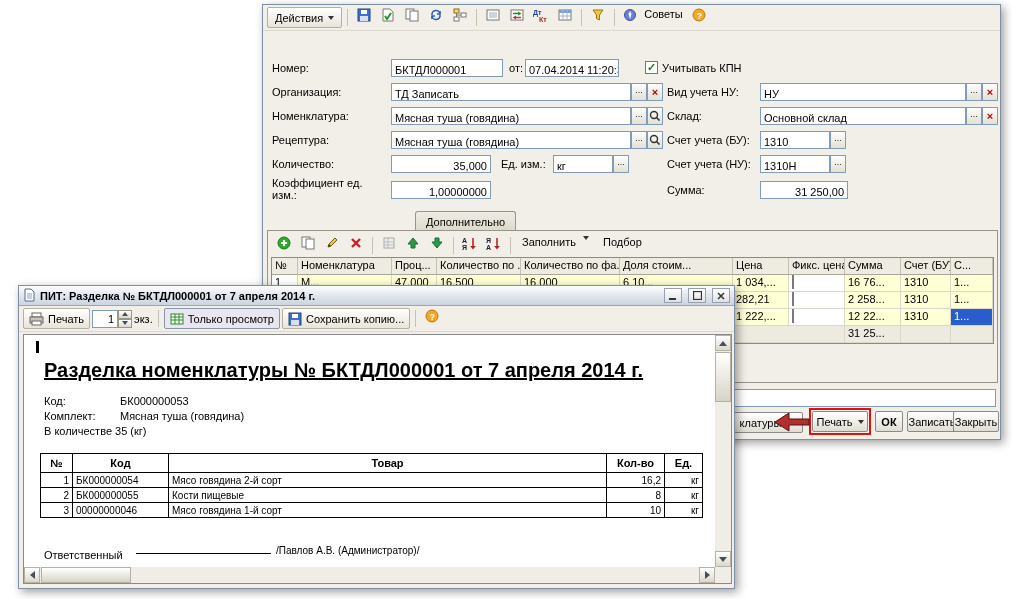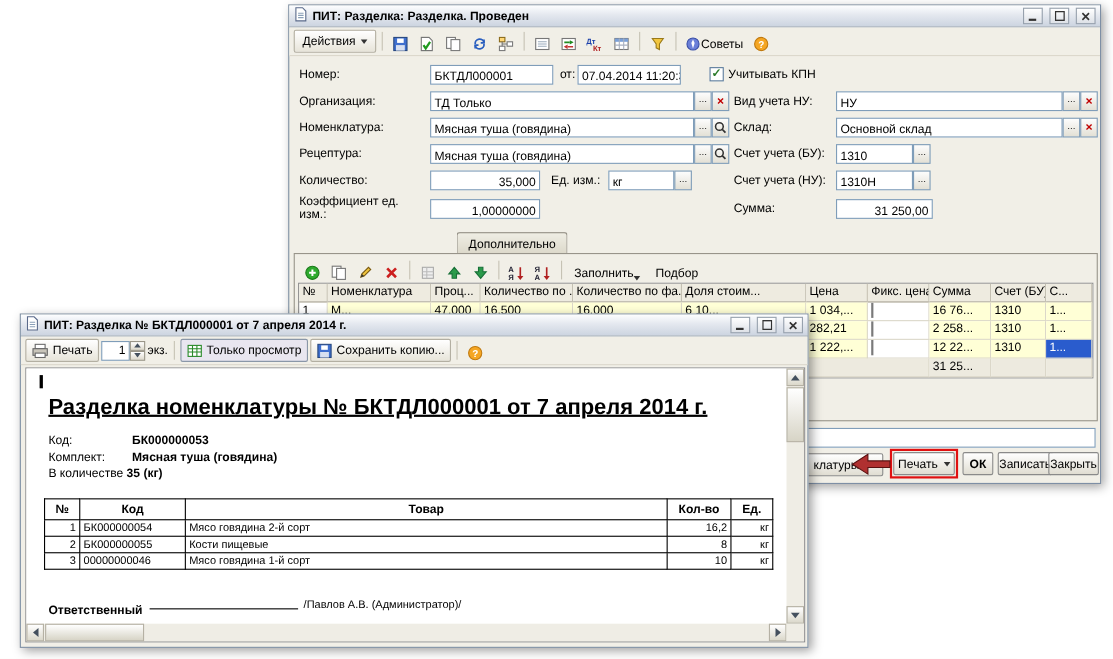--- a/index.html
+++ b/index.html
@@ -5,21 +5,21 @@
   *{margin:0;padding:0;box-sizing:border-box}
   html,body{width:1012px;height:599px}
   body{position:relative;background:#fff;font-family:"Liberation Sans",sans-serif;font-size:11px;color:#000;overflow:hidden}
 
   .window{position:absolute;border:1px solid #7e8fa5;background:#f1efe7;box-shadow:3px 3px 9px rgba(0,0,0,.38)}
   .titlebar{height:20px;display:flex;align-items:center;gap:4px;padding:0 4px;background:linear-gradient(180deg,#fdfeff 0%,#e4e8ef 45%,#ccd4e0 100%);border-bottom:1px solid #9aa7b8}
   .title{flex:1;font-weight:bold;font-size:11px;white-space:nowrap;overflow:hidden}
   .winbtn{width:18px;height:15px;border:1px solid #97a1ad;background:linear-gradient(#ffffff,#dde1e7);display:flex;align-items:center;justify-content:center;margin-left:2px;cursor:default}
 
   .toolbar{display:flex;align-items:center;gap:2px;padding:2px 4px;height:26px;border-bottom:1px solid #dcd8cc;background:#f1efe7}
-  .tb{min-width:22px;height:21px;display:flex;align-items:flex-end;justify-content:center;border:1px solid transparent;border-radius:2px;gap:0;padding:0 2px}
+  .tb{min-width:22px;height:21px;display:flex;align-items:flex-start;justify-content:center;border:1px solid transparent;border-radius:2px;gap:7px;padding:0 2px}
   .tbsep{width:1px;height:17px;background:#c6c2b4;margin:0 3px}
   .ddbtn{display:flex;align-items:center;gap:5px;padding:1px 7px;height:21px;border:1px solid #b3af a2;border:1px solid #b3afa2;background:linear-gradient(#ffffff,#e7e4d9);border-radius:2px}
   .caret{width:0;height:0;border-left:3px solid transparent;border-right:3px solid transparent;border-top:4px solid #333}
 
   .lbl{position:absolute;white-space:nowrap}
   .fld{position:absolute;height:18px;background:#fff;border:1px solid #7f9db9;padding:4px 3px;white-space:nowrap;overflow:hidden}
   .fld.num{text-align:right}
   .fbtn{position:absolute;height:18px;width:16px;border:1px solid #7f9db9;background:linear-gradient(#fdfdfd,#e3e0d5);display:flex;align-items:center;justify-content:center;font-size:9px;line-height:1}
   .dots::before{content:"...";letter-spacing:0;position:relative;top:-2px;color:#222}
   .fx-clear::before{content:"×";color:#c00000;font-weight:bold;font-size:11px}
@@ -42,21 +42,21 @@
   .gcheck{width:12px;height:12px;border:1px solid #7a7a7a;background:#fff;margin:1px auto 0 auto}
 
   .btn{position:absolute;height:21px;border:1px solid #8a8a8a;background:linear-gradient(#ffffff,#e0ddd2);display:flex;align-items:center;justify-content:center;gap:5px;border-radius:2px;font-size:11px}
 
   .red-rect{position:absolute;border:2px solid #e01010;background:transparent}
 
   .docwrap{position:absolute;border:1px solid #8a8a8a;background:#fff}
   .doccontent{position:absolute;left:0;top:0;right:16px;bottom:16px;background:#fff;overflow:hidden}
   .doc-heading{position:absolute;font-size:20px;font-weight:bold;text-decoration:underline;white-space:nowrap}
   .kv{position:absolute;white-space:nowrap}
-  .kv.b{font-weight:bold}
+  .kv.b{font-weight:normal}
   .ptable{position:absolute;border-collapse:collapse;font-size:10px;table-layout:fixed}
   .ptable th{border:1px solid #000;font-size:11px;font-weight:bold;padding:3px 2px;text-align:center;background:#fff}
   .ptable td{border:1px solid #000;padding:1px 3px;height:15px;overflow:hidden;white-space:nowrap}
   .tr-r{text-align:right}
 
   .sb{position:absolute;background:#efede5}
   .sbtn{position:absolute;width:16px;height:16px;border:1px solid #b5b1a4;background:linear-gradient(#ffffff,#dbd8cb);display:flex;align-items:center;justify-content:center}
   .sthumb{position:absolute;border:1px solid #b5b1a4;background:linear-gradient(#ffffff,#d7d4c6)}
   .tri{width:0;height:0}
   .tri.up{border-left:4px solid transparent;border-right:4px solid transparent;border-bottom:5px solid #44505e}
@@ -73,42 +73,20 @@
 
   .pvbtn{display:flex;align-items:center;gap:4px;height:21px;padding:0 5px;border:1px solid #b3afa2;background:linear-gradient(#ffffff,#e7e4d9);border-radius:2px}
   .pvbtn.pressed{background:#e9e6f0;border-color:#8a97a8}
   .cursor-mark{position:absolute;width:3px;height:12px;background:#000}
   .u-line{display:inline-block;border-bottom:1px solid #000;height:11px}
 </style>
 </head>
 <body>
 
 <div class="window" style="left:262px;top:4px;width:739px;height:436px;z-index:10">
-  <div class="titlebar">
-    <span><svg width="13" height="14">
-          <path d="M2 1h6l3 3v9H2z" fill="#fff" stroke="#5a6a8a"></path>
-          <path d="M4 6h5M4 8h5M4 10h5" stroke="#8aa0b8"></path>
-        </svg></span>
-    <span class="title">ПИТ: Разделка: Разделка. Проведен</span>
-    <span class="winbtn">
-        <svg width="8" height="8">
-          <rect x="0" y="6" width="7" height="2" fill="#333"></rect>
-        </svg>
-      </span>
-    <span class="winbtn">
-        <svg width="9" height="9">
-          <rect x="0.5" y="0.5" width="8" height="8" fill="none" stroke="#333" stroke-width="1.3"></rect>
-        </svg>
-      </span>
-    <span class="winbtn">
-        <svg width="8" height="8">
-          <path d="M1 1l6 6M7 1L1 7" stroke="#333" stroke-width="1.5"></path>
-        </svg>
-      </span>
-  </div>
 
   <div class="toolbar">
     <div class="ddbtn">
       <span>Действия</span>
         <span class="caret"></span>
     </div>
     <span class="tbsep"></span>
     <div class="tb">
         <svg width="14" height="14">
           <rect x="1" y="1" width="12" height="12" fill="#3f6fce" stroke="#27477e"></rect>
@@ -196,21 +174,21 @@
   </div>
 
   <span class="lbl" style="left:9px;top:57px">Номер:</span>
   <div class="fld" style="left:128px;top:54px;width:112px">БКТДЛ000001</div>
   <span class="lbl" style="left:246px;top:57px">от:</span>
   <div class="fld" style="left:262px;top:54px;width:94px">07.04.2014 11:20:34</div>
   <div class="checkbox checked" style="left:382px;top:56px"></div>
   <span class="lbl" style="left:399px;top:57px">Учитывать КПН</span>
 
   <span class="lbl" style="left:9px;top:81px">Организация:</span>
-  <div class="fld" style="left:128px;top:78px;width:240px">ТД Только</div>
+  <div class="fld" style="left:128px;top:78px;width:240px">ТД Записать</div>
   <div class="fbtn dots" style="left:368px;top:78px"></div>
   <div class="fbtn fx-clear" style="left:384px;top:78px"></div>
   <span class="lbl" style="left:404px;top:81px">Вид учета НУ:</span>
   <div class="fld" style="left:497px;top:78px;width:206px">НУ</div>
   <div class="fbtn dots" style="left:703px;top:78px"></div>
   <div class="fbtn fx-clear" style="left:719px;top:78px"></div>
 
   <span class="lbl" style="left:9px;top:105px">Номенклатура:</span>
   <div class="fld" style="left:128px;top:102px;width:240px">Мясная туша (говядина)</div>
   <div class="fbtn dots" style="left:368px;top:102px"></div>

